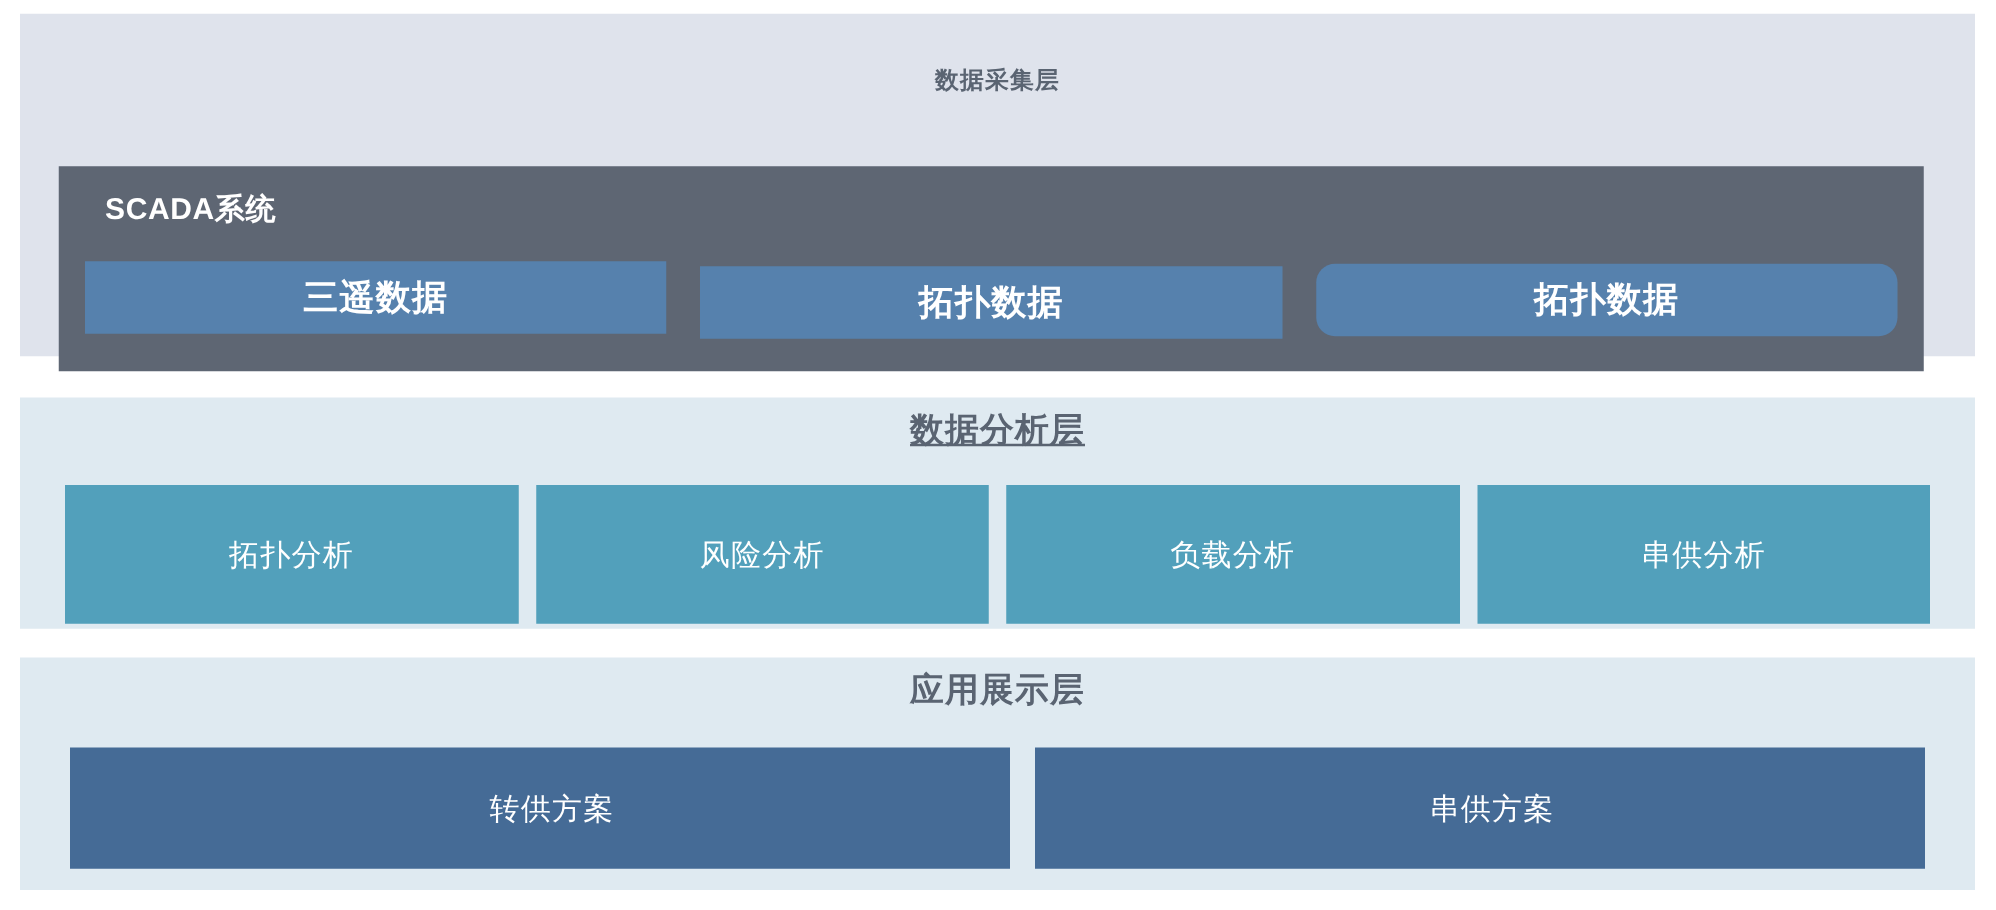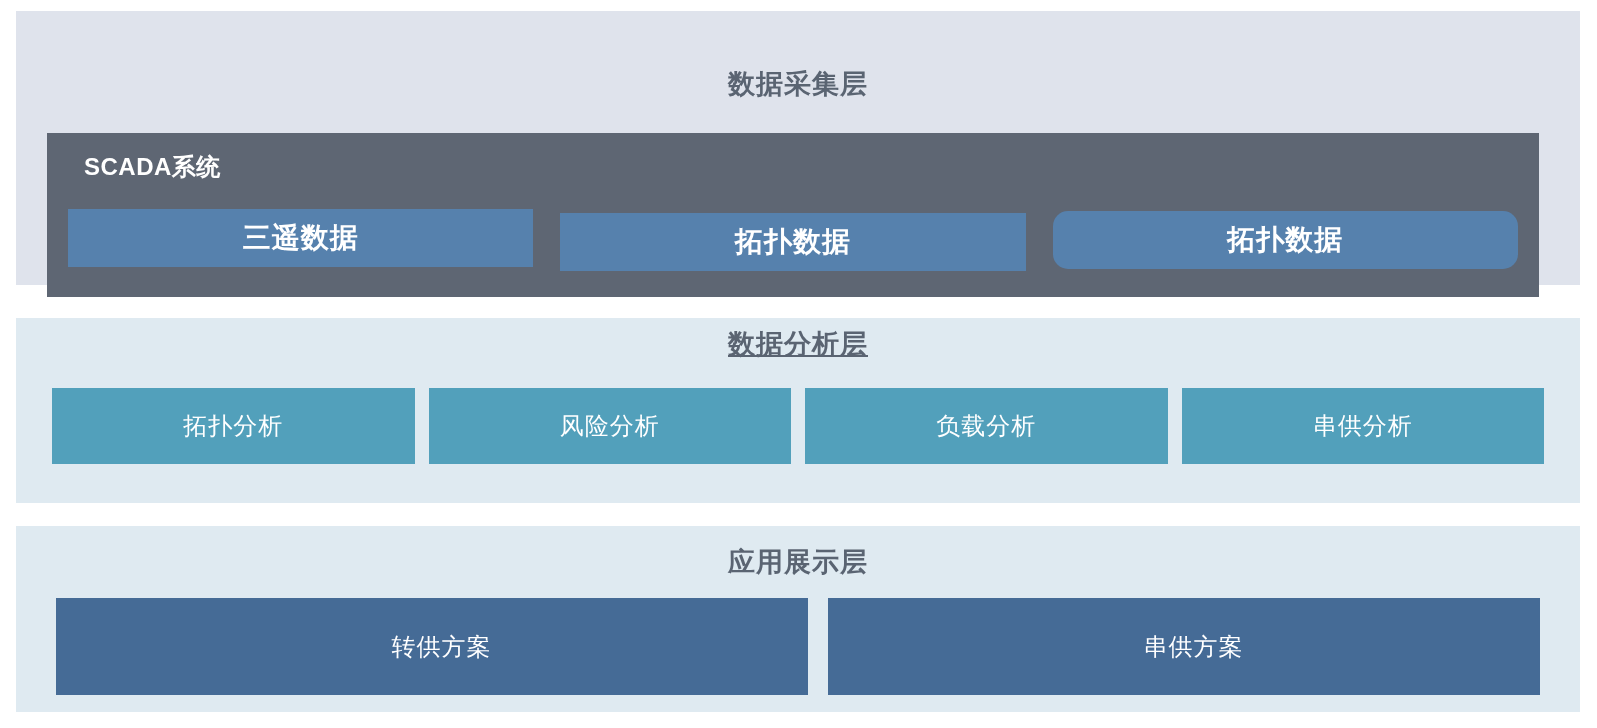--- a/index.html
+++ b/index.html
@@ -36,24 +36,23 @@
     letter-spacing: 1px;
   }
 
   
   #layer-acquisition {
     top: 11px;
     height: 274px;
     background: #dfe3ec;
   }
   #layer-acquisition .layer-title {
-    font-size: 27px;
+    font-size: 19px;
     line-height: 27px;
     padding-top: 40px;
-    margin-top: 20px;
   }
 
   .scada-panel {
     position: absolute;
     left: 31px;
     top: 76px;
     width: 1492px;
     height: 164px;
     background: #5e6673;
     box-sizing: border-box;
@@ -110,42 +109,42 @@
   .analysis-boxes {
     position: absolute;
     left: 36px;
     right: 36px;
     top: 70px;
     display: flex;
     gap: 14px;
   }
   .analysis-box {
     flex: 1 1 0;
-    height: 76px;
+    height: 111px;
     background: #52a0bb;
     display: flex;
     align-items: center;
     justify-content: center;
     color: #ffffff;
     font-size: 24px;
     font-weight: normal;
     letter-spacing: 1px;
     box-sizing: border-box;
   }
 
   
   #layer-application {
     top: 526px;
     height: 186px;
     background: #dfeaf1;
   }
   #layer-application .layer-title {
     font-size: 27px;
     line-height: 27px;
-    padding-top: 23px;
+    padding-top: 13px;
   }
 
   .application-boxes {
     position: absolute;
     left: 40px;
     right: 40px;
     top: 72px;
     display: flex;
     gap: 20px;
   }

